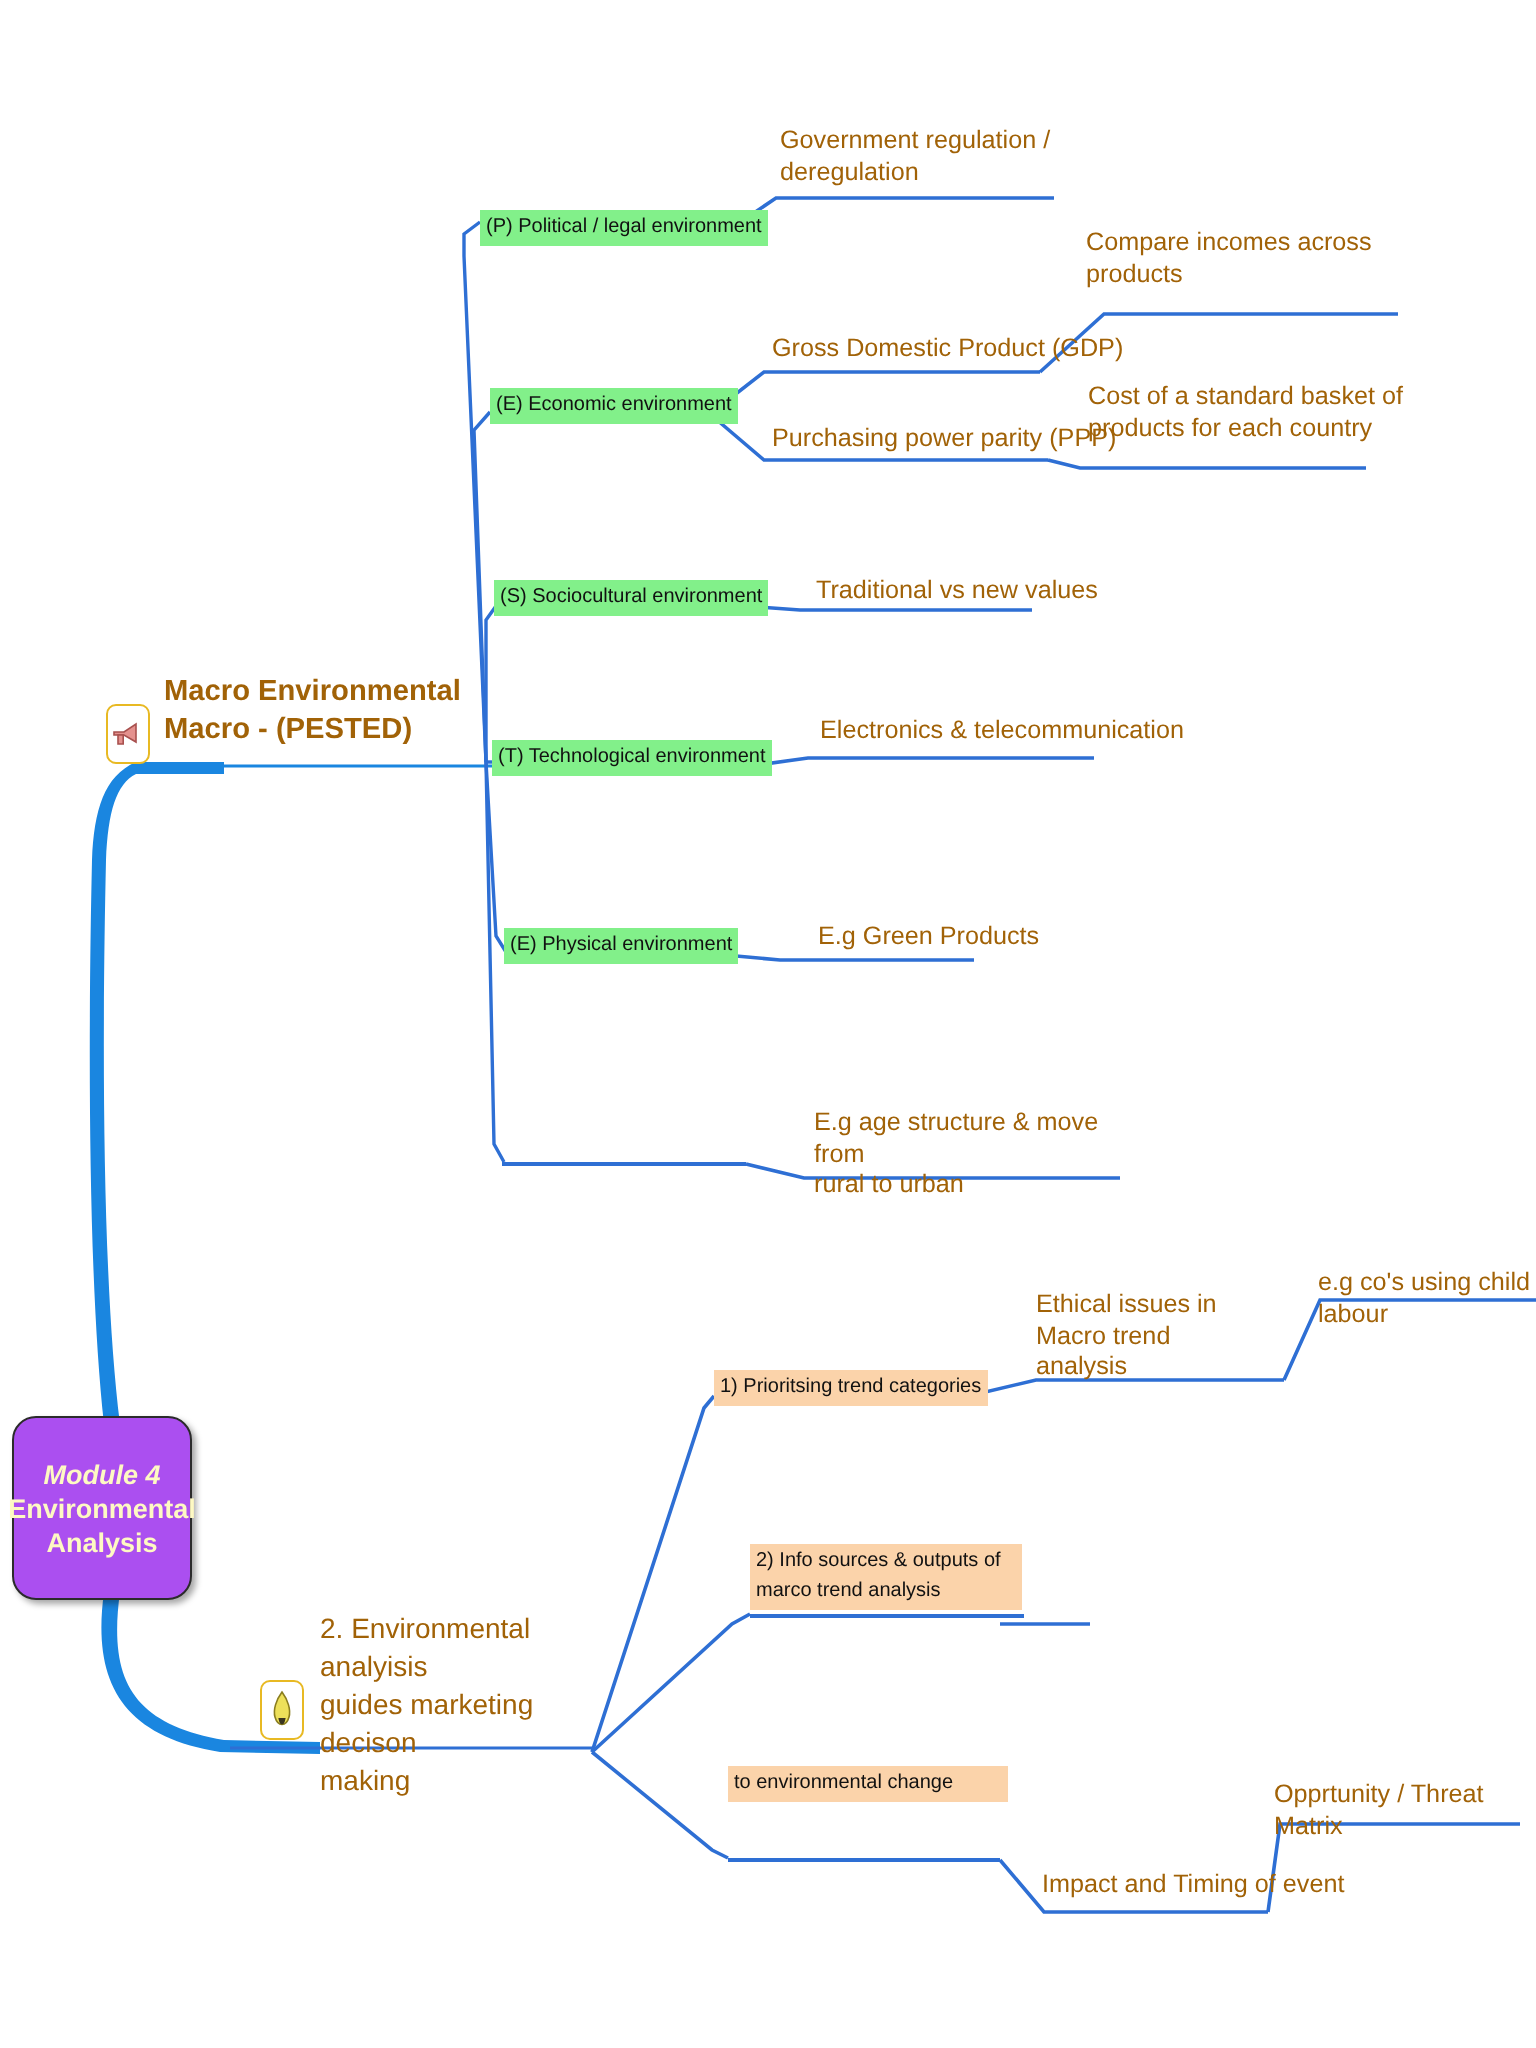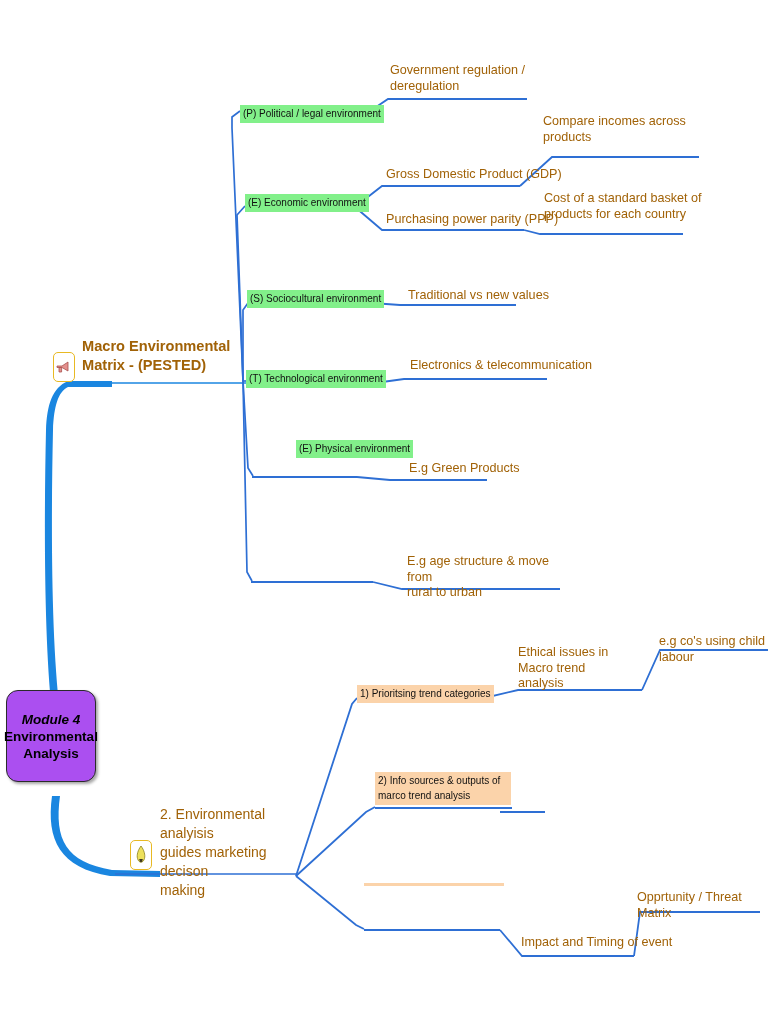--- a/index.html
+++ b/index.html
@@ -8,25 +8,25 @@
     width:768px;height:1024px;position:relative;overflow:hidden;
     -webkit-font-smoothing:antialiased;
   }
   #canvas{position:absolute;left:0;top:0;width:768px;height:1024px;}
   svg#wires{position:absolute;left:0;top:0;width:768px;height:1024px;pointer-events:none;}
 
   .node{position:absolute;white-space:nowrap;}
 
   
   #root-node{
-    left:6px;top:690px;width:88px;height:90px;
+    left:6px;top:708px;width:88px;height:90px;
     background:#AB4FF0;border:1.6px solid #2b2b2b;border-radius:12px;
     box-shadow:2px 2px 3px rgba(0,0,0,.35);
     display:flex;flex-direction:column;align-items:center;justify-content:center;
-    color:#000000;font-weight:bold;font-size:13.5px;line-height:17px;text-align:center;
+    color:#fef9c3;font-weight:bold;font-size:13.5px;line-height:17px;text-align:center;
   }
   #root-node .l1{font-style:italic;}
 
   
   .txt{
     color:#a16207;font-size:12.6px;line-height:15.5px;white-space:normal;
   }
   .txt.big{font-size:14.6px;line-height:19px;font-weight:bold;}
   .txt.med{font-size:14px;line-height:19px;}
 
@@ -127,36 +127,36 @@
   </div>
 
   <div class="icon-chip" style="left:53px;top:352px;">
     <svg width="16" height="14" viewBox="0 0 16 14">
       <path d="M1 6 L6 6 L12 2 L12 11 L6 7.5 L1 7.5 Z" fill="#E4918E" stroke="#A8504E" stroke-width="0.8"></path>
       <path d="M3 7.5 L3 12 L5.6 12 L5.6 7.5 Z" fill="#E4918E" stroke="#A8504E" stroke-width="0.8"></path>
     </svg>
   </div>
   <div class="node txt big" style="left:82px;top:337px;width:180px;">
     <div>Macro Environmental</div>
-    <div>Matrix - (PESTED)</div>
+    <div>Macro - (PESTED)</div>
   </div>
 
   <div class="node" style="left:240px;top:103px;">
     <span class="hl green">(P) Political / legal environment</span>
   </div>
   <div class="node" style="left:245px;top:192px;">
     <span class="hl green">(E) Economic environment</span>
   </div>
   <div class="node" style="left:247px;top:288px;">
     <span class="hl green">(S) Sociocultural environment</span>
   </div>
   <div class="node" style="left:246px;top:368px;">
     <span class="hl green">(T) Technological environment</span>
   </div>
-  <div class="node" style="left:252px;top:438px;padding-left:44px;">
+  <div class="node" style="left:252px;top:462px;">
     <span class="hl green">(E) Physical environment</span>
   </div>
 
   <div class="node txt" style="left:390px;top:63px;width:150px;">
     <div>Government regulation /</div>
     <div>deregulation</div>
   </div>
 
   <div class="node txt" style="left:386px;top:167px;">
     <div>Gross Domestic Product (GDP)</div>
@@ -206,20 +206,21 @@
 
   <div class="node" style="left:375px;top:772px;width:138px;">
     <span class="hl orange" style="display:block;width:130px;">
       <span style="display:block;">2) Info sources &amp; outputs of</span>
       <span style="display:block;">marco trend analysis</span>
     </span>
   </div>
 
   <div class="node" style="left:364px;top:883px;width:142px;">
     <span class="hl orange" style="display:block;width:134px;">
+      <span style="display:block;">to environmental change</span>
     </span>
   </div>
 
   <div class="node txt" style="left:518px;top:645px;width:125px;">
     <div>Ethical issues in Macro trend</div>
     <div>analysis</div>
   </div>
   <div class="node txt" style="left:659px;top:634px;">
     <div>e.g co's using child labour</div>
   </div>

